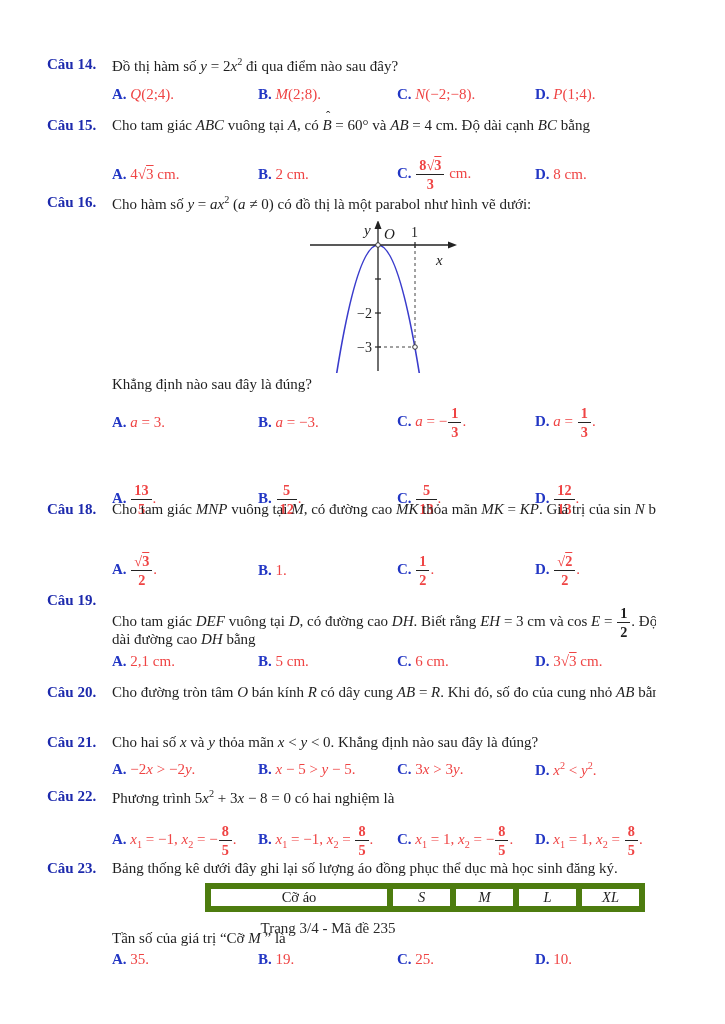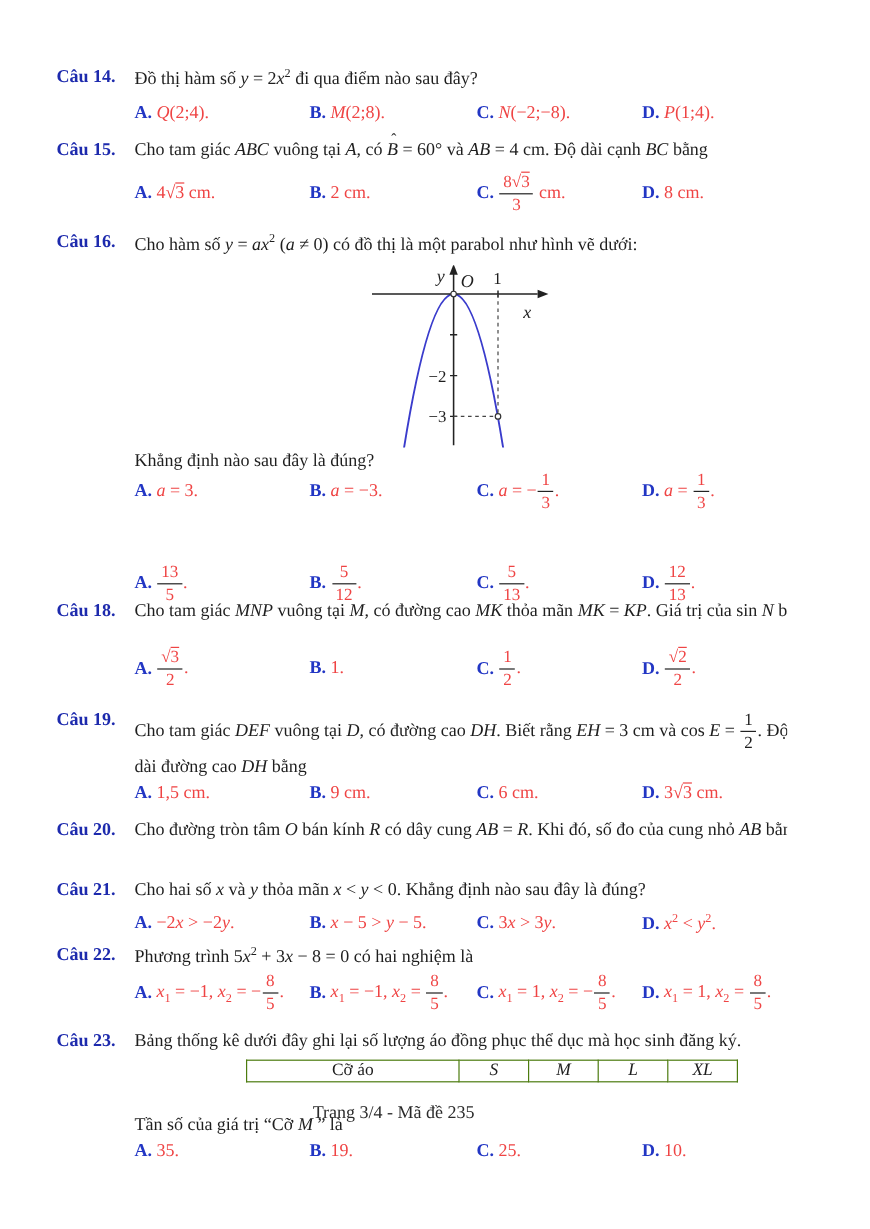--- a/index.html
+++ b/index.html
@@ -22,34 +22,34 @@
     display:grid;
     grid-template-columns:146px 139px 138px auto;
     align-items:center;
   }
   .opt{white-space:nowrap;}
   .ol{font-weight:bold;color:var(--option-blue,#2236c4);}
   .om{color:#ef4444;}
   i{font-family:"Liberation Serif", serif;}
   sup,sub{font-size:0.68em;}
   
-  .f{display:inline-block;vertical-align:middle;text-align:center;line-height:1.15;font-size:0.95em;margin:0 1px;}
+  .f{display:inline-block;vertical-align:middle;text-align:center;line-height:1.15;font-size:0.95em;margin:13px 1px;font-weight:bold;}
   .f .n{display:block;padding:0 3px 1px 3px;}
   .f .d{display:block;border-top:1px solid #222;padding:1px 3px 0 3px;}
   
   .sq .r{font-style:normal;}
   .sq .b{text-decoration:overline;}
   
   .hat{position:relative;display:inline-block;}
   .hat .hm{position:absolute;top:-0.62em;left:0.28em;font-size:0.85em;font-style:normal;}
   
   .figure{position:absolute;left:300px;top:221px;width:170px;height:152px;}
   
   .sizetable{position:absolute;left:205px;top:883px;border-collapse:collapse;font-size:14.5px;}
-  .sizetable td{border:1px solid #4d7c0f;padding:0 4px;height:17px;text-align:center;}
+  .sizetable td{border:6px solid #4d7c0f;padding:0 4px;height:17px;text-align:center;}
   .sizetable td.rowlabel{width:168px;text-align:center;}
   .sizetable td.rowlabel2{width:168px;text-align:left;padding-left:6px;}
   .sizetable td.szcol{width:49px;}
   .sizetable .ital{font-style:italic;}
   .footer{position:absolute;left:0;right:0;top:920px;text-align:center;color:#2a2a2a;}
 </style>
 </head>
 <body>
 
 <div class="sheet">
@@ -144,22 +144,22 @@
   </div>
 
   <div class="q" style="top:592px">
     <div class="qrow">
       <span class="qlabel">Câu 19.</span>
       <span class="qtext">Cho tam giác <i>DEF</i> vuông tại <i>D</i>, có đường cao <i>DH</i>. Biết rằng <i>EH</i> = 3 cm và cos <i>E</i> = <span class="f"><span class="n">1</span><span class="d">2</span></span>. Độ</span>
     </div>
   </div>
   <div class="subline" style="top:631px">dài đường cao <i>DH</i> bằng</div>
   <div class="opts" style="top:653px">
-    <span class="opt"><b class="ol">A.</b> <span class="om">1,5 cm.</span></span>
-    <span class="opt"><b class="ol">B.</b> <span class="om">9 cm.</span></span>
+    <span class="opt"><b class="ol">A.</b> <span class="om">2,1 cm.</span></span>
+    <span class="opt"><b class="ol">B.</b> <span class="om">5 cm.</span></span>
     <span class="opt"><b class="ol">C.</b> <span class="om">6 cm.</span></span>
     <span class="opt"><b class="ol">D.</b> <span class="om">3<span class="sq"><span class="r">√</span><span class="b">3</span></span> cm.</span></span>
   </div>
 
   <div class="q" style="top:684px">
     <div class="qrow">
       <span class="qlabel">Câu 20.</span>
       <span class="qtext">Cho đường tròn tâm <i>O</i> bán kính <i>R</i> có dây cung <i>AB</i> = <i>R</i>. Khi đó, số đo của cung nhỏ <i>AB</i> bằng</span>
     </div>
   </div>

